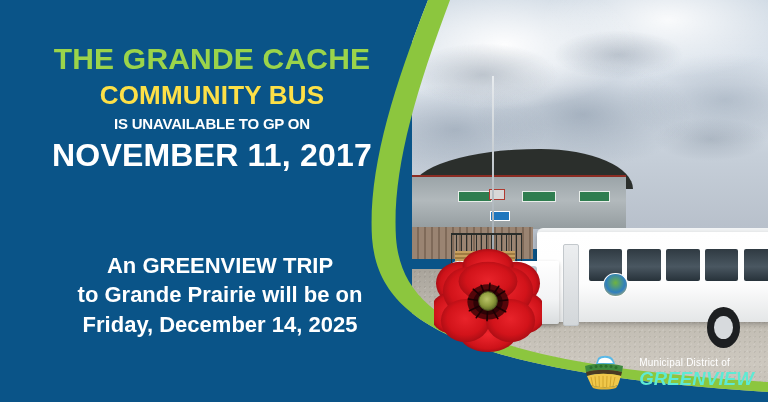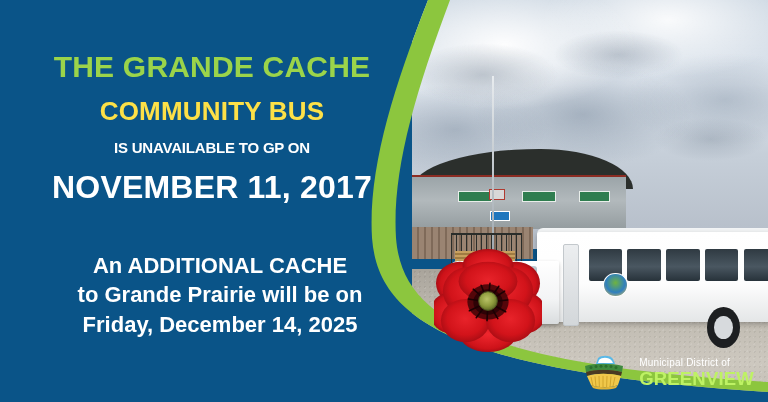--- a/index.html
+++ b/index.html
@@ -266,21 +266,21 @@
   
   .headline-block {
     position: absolute;
     left: 0;
     top: 36px;
     width: 424px;
     text-align: center;
     z-index: 6;
   }
   .hl {
-    margin: 16px;
+    margin: 8px;
     letter-spacing: -0.5px;
     line-height: 1.0;
     white-space: nowrap;
   }
   .hl-1 {
     color: #9BD44A;
     font-size: 30px;
     font-weight: 700;
     letter-spacing: 0.2px;
   }
@@ -346,26 +346,27 @@
   .logo-mark { width: 52px; height: 36px; flex: 0 0 auto; }
   .logo-text { line-height: 1.05; }
   .logo-line1 {
     color: #ffffff;
     font-size: 10px;
     font-weight: 400;
     letter-spacing: 0.2px;
     display: block;
   }
   .logo-line2 {
-    color: #bef264;
+    color: #5eead4;
     font-size: 18.5px;
     font-weight: 700;
     letter-spacing: 0.2px;
     display: block;
     margin-top: 1px;
+    font-style: italic;
   }
 </style>
 </head>
 <body>
 
 <div id="poster">
 
   <div class="bg-blue"></div>
 
   <svg class="wave-decor" viewBox="0 0 260 230" aria-hidden="true">
@@ -436,21 +437,21 @@
   </svg>
 
   <div class="headline-block">
     <p class="hl hl-1">THE GRANDE CACHE</p>
     <p class="hl hl-2">COMMUNITY BUS</p>
     <p class="hl hl-3">IS UNAVAILABLE TO GP ON</p>
     <p class="hl hl-4">NOVEMBER 11, 2017</p>
   </div>
 
   <div class="subtext-block">
-    <p class="st">An ADDITIONAL CACHE</p>
+    <p class="st">An GREENVIEW TRIP</p>
     <p class="st">to Grande Prairie will be on</p>
     <p class="st">Friday, December 14, 2025</p>
   </div>
 
   <svg class="poppy" viewBox="0 0 110 106" aria-hidden="true">
     <defs>
       <radialGradient id="pg1" cx="50%" cy="46%" r="60%">
         <stop offset="0%" stop-color="#e8232a"></stop>
         <stop offset="62%" stop-color="#d2131a"></stop>
         <stop offset="100%" stop-color="#9d0b12"></stop>

